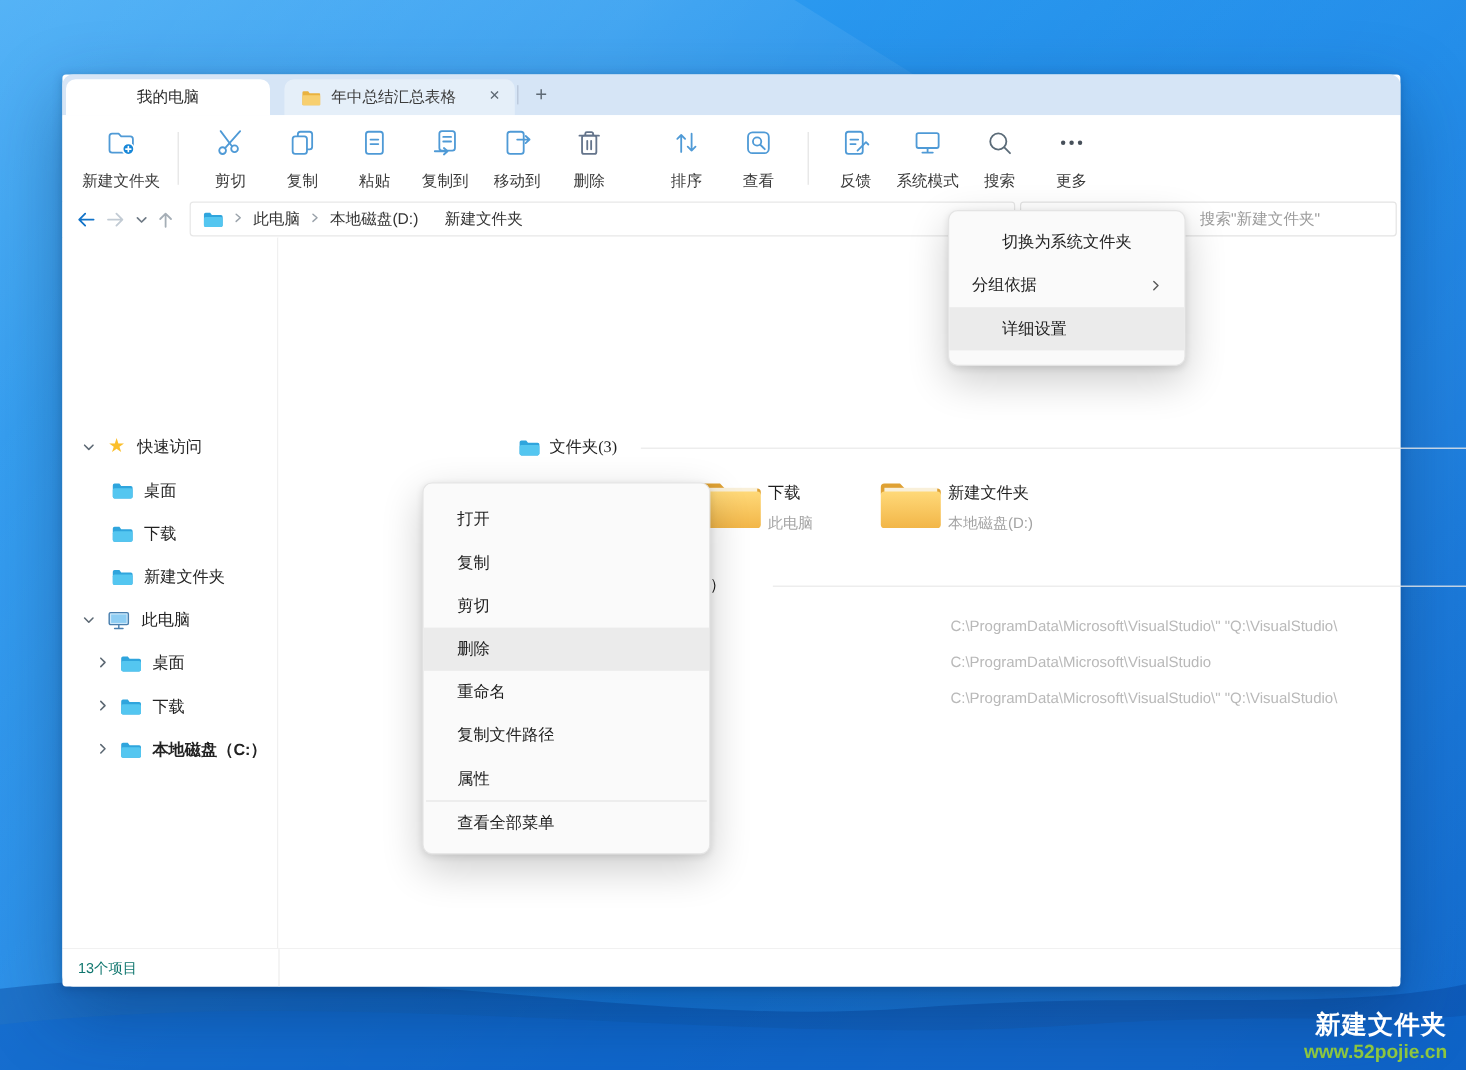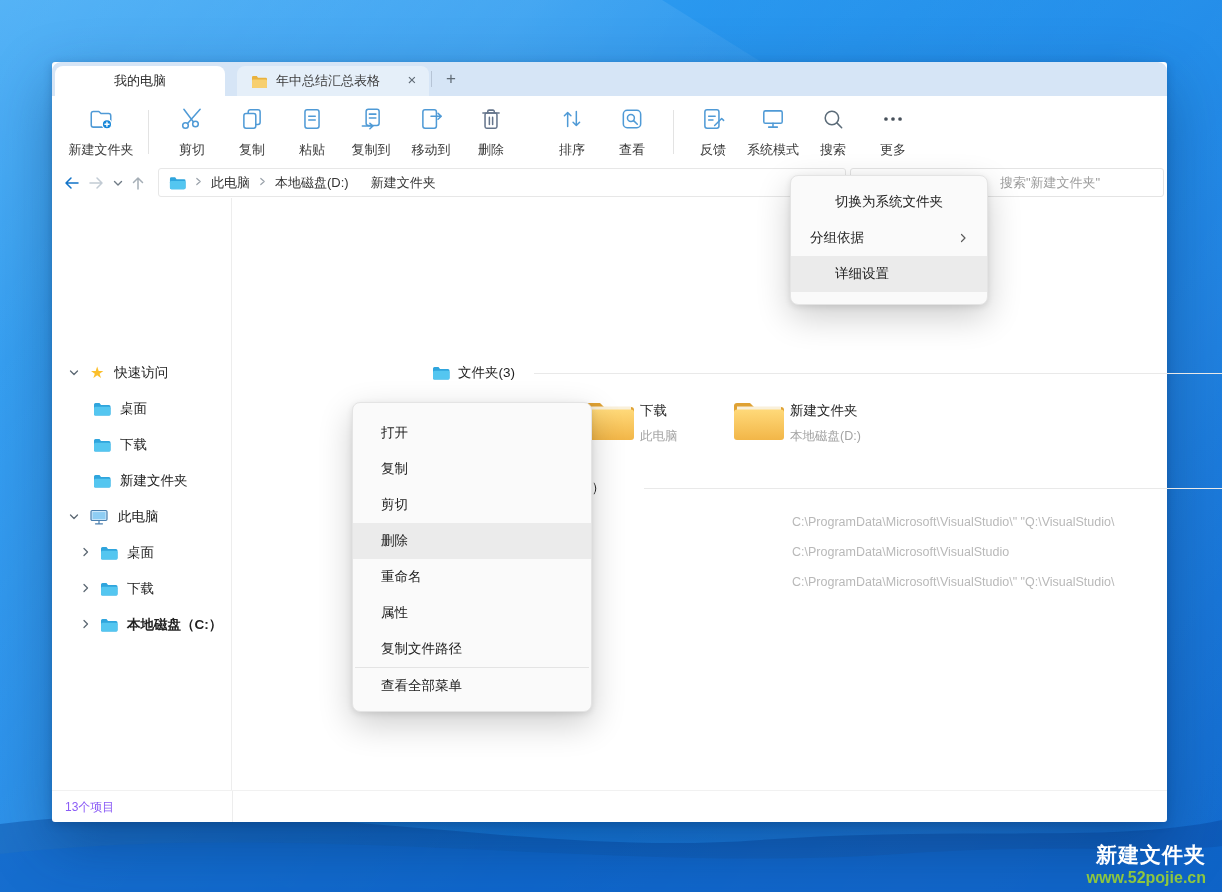--- a/index.html
+++ b/index.html
@@ -44,21 +44,21 @@
   .main{position:absolute;left:180px;top:136px;width:935px;height:592px;background:#fff;}
   .sec-line{position:absolute;height:1px;background:#e9e9e9;}
   .sec-title{position:absolute;font-size:13.5px;color:#1f1f1f;white-space:nowrap;}
   .card-name{position:absolute;font-size:13.5px;color:#1f1f1f;white-space:nowrap;}
   .card-loc{position:absolute;font-size:12.5px;color:#a3a3a3;white-space:nowrap;}
   .frow-name{position:absolute;font-size:13.5px;color:#222;white-space:nowrap;}
   .frow-path{position:absolute;font-size:12.5px;color:#b9b9b9;white-space:nowrap;}
   
   .statusbar{position:absolute;left:0;top:728px;width:1115px;height:32px;border-top:1px solid #f1f1f1;
     border-radius:0 0 9px 9px;box-sizing:border-box;background:#fff;}
-  .status-text{position:absolute;left:13px;top:8px;font-size:12px;color:#8b5cf6;}
+  .status-text{position:absolute;left:13px;top:8px;font-size:12px;color:#0f766e;}
   .status-vline{position:absolute;left:180px;top:0;width:1px;height:31px;background:#ededed;}
   
   .menu{position:absolute;background:#fafafa;border:1px solid #e4e4e4;border-radius:8px;
     box-shadow:0 12px 34px rgba(0,0,0,.20),0 2px 6px rgba(0,0,0,.10);box-sizing:border-box;}
   .mitem{display:flex;align-items:center;height:36px;font-size:13.5px;color:#222;position:relative;}
   .mitem.hl{background:#ebebeb;}
   .m-arrow{position:absolute;right:18px;top:12px;}
   .mdivider{height:1px;background:#e4e4e4;margin:0 2px;}
   
   .wm{position:absolute;right:16px;top:842px;text-align:right;line-height:1.25;}
@@ -338,21 +338,21 @@
 
     <div class="main">
 
       <div class="abs" style="left:200px;top:166px;display:flex;align-items:center;gap:8px;">
         <span style="display:flex;">
             <svg width="18" height="14" viewBox="0 0 18 14">
               <path d="M1 2.5A1.5 1.5 0 0 1 2.5 1h4L8 3h8a1.5 1.5 0 0 1 1.5 1.5V12A1.5 1.5 0 0 1 16 13.5H2.5A1.5 1.5 0 0 1 1 12z" fill="#2fa5dd"></path>
               <rect x="1" y="4.8" width="16.5" height="8.7" rx="1.5" fill="#54c6f0"></rect>
             </svg>
           </span>
-        <span class="sec-title" style="position:static;">文件夹(3)</span>
+        <span class="sec-title" style="position:static;font-family:Liberation Serif, serif;">文件夹(3)</span>
       </div>
       <div class="sec-line" style="left:302px;top:175px;width:796px;"></div>
 
       <div>
         <span class="abs" style="left:200px;top:200px;display:flex;">
             <svg width="54" height="44" viewBox="0 0 54 44">
               <path d="M2 8a3 3 0 0 1 3-3h13l4 4h27a3 3 0 0 1 3 3v2H2z" fill="#dfa133"></path>
               <rect x="5" y="8.5" width="44" height="5" fill="#f9f0da"></rect>
               <rect x="2" y="11.5" width="50" height="30.5" rx="3" fill="url(#foldg)"></rect>
             </svg>
@@ -455,24 +455,24 @@
     <div class="mitem" style="padding-left:28px;">
         <span>剪切</span>
       </div>
     <div class="mitem hl" style="padding-left:28px;">
         <span>删除</span>
       </div>
     <div class="mitem" style="padding-left:28px;">
         <span>重命名</span>
       </div>
     <div class="mitem" style="padding-left:28px;">
+        <span>复制文件路径</span>
+      </div>
+    <div class="mitem" style="padding-left:28px;">
         <span>属性</span>
-      </div>
-    <div class="mitem" style="padding-left:28px;">
-        <span>复制文件路径</span>
       </div>
     <div class="mdivider"></div>
     <div class="mitem" style="padding-left:28px;">
         <span>查看全部菜单</span>
       </div>
   </div>
 
   <div class="wm">
     <div class="wm1">新建文件夹</div>
     <div class="wm2">www.52pojie.cn</div>

